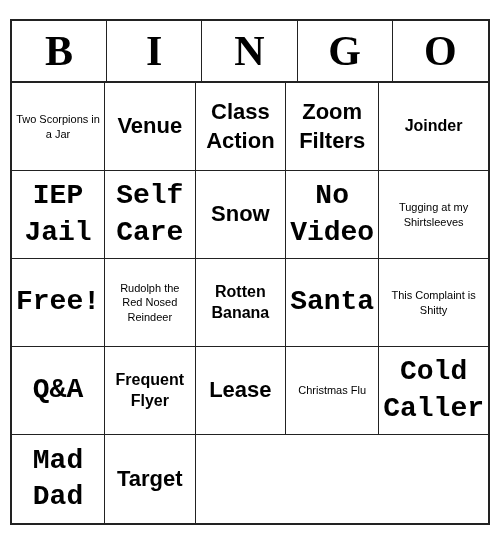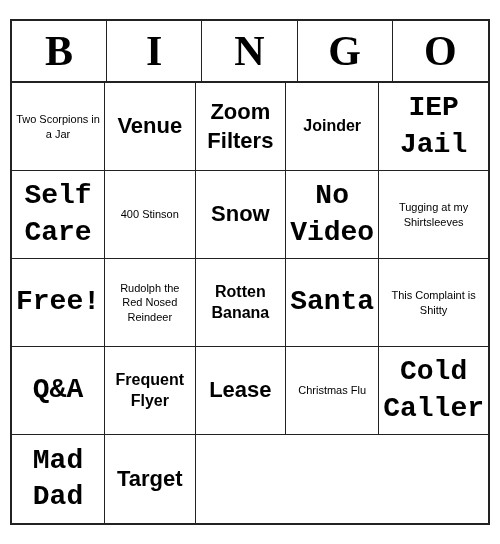--- a/index.html
+++ b/index.html
@@ -87,33 +87,33 @@
       <div class="bingo-header-cell">O</div>
     </div>
   <div class="bingo-grid">
   <div class="bingo-cell">
         <span class="cell-text small">Two Scorpions in a Jar</span>
       </div>
       <div class="bingo-cell">
         <span class="cell-text large">Venue</span>
       </div>
       <div class="bingo-cell">
+        <span class="cell-text large">Class Action</span>
+      </div>
+      <div class="bingo-cell">
         <span class="cell-text large">Zoom Filters</span>
       </div>
       <div class="bingo-cell">
         <span class="cell-text medium">Joinder</span>
       </div>
       <div class="bingo-cell">
         <span class="cell-text xlarge">IEP Jail</span>
       </div>
       <div class="bingo-cell">
         <span class="cell-text xlarge">Self Care</span>
-      </div>
-      <div class="bingo-cell">
-        <span class="cell-text small">400 Stinson</span>
       </div>
       <div class="bingo-cell">
         <span class="cell-text large">Snow</span>
       </div>
       <div class="bingo-cell">
         <span class="cell-text xlarge">No Video</span>
       </div>
       <div class="bingo-cell">
         <span class="cell-text small">Tugging at my Shirtsleeves</span>
       </div>

